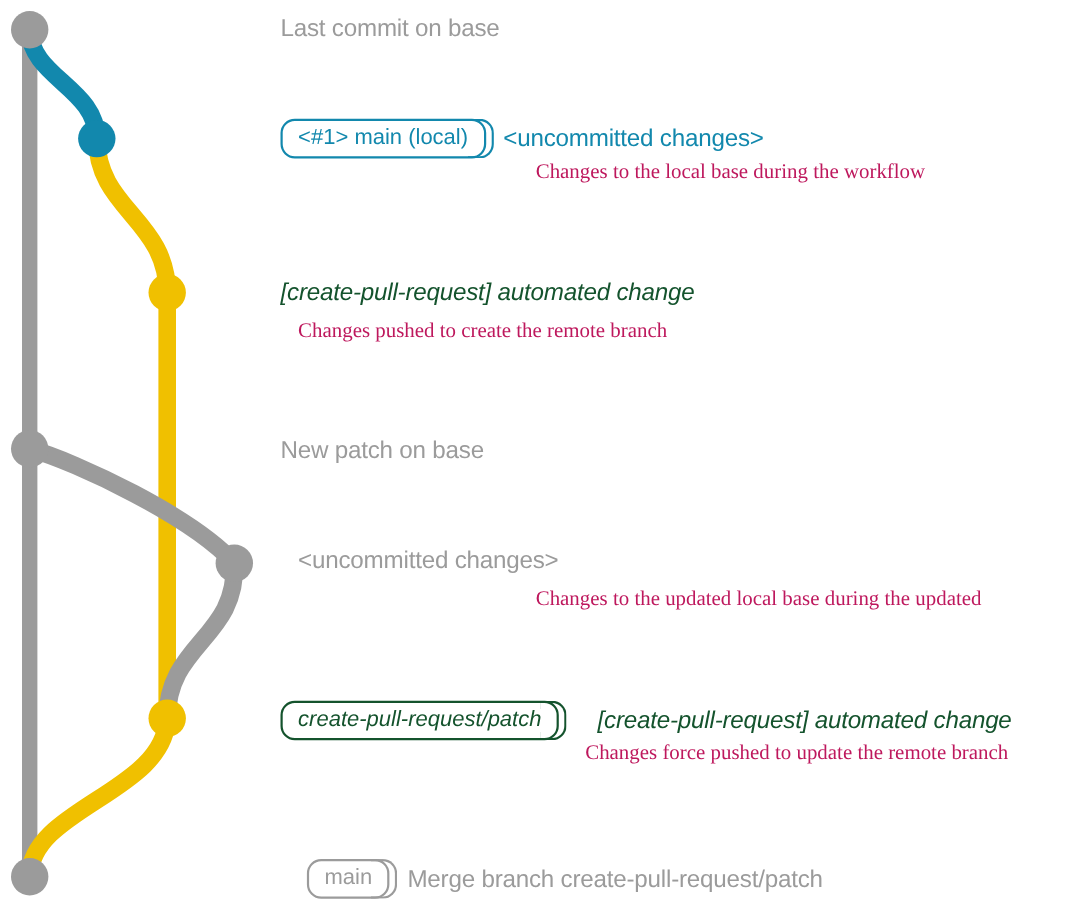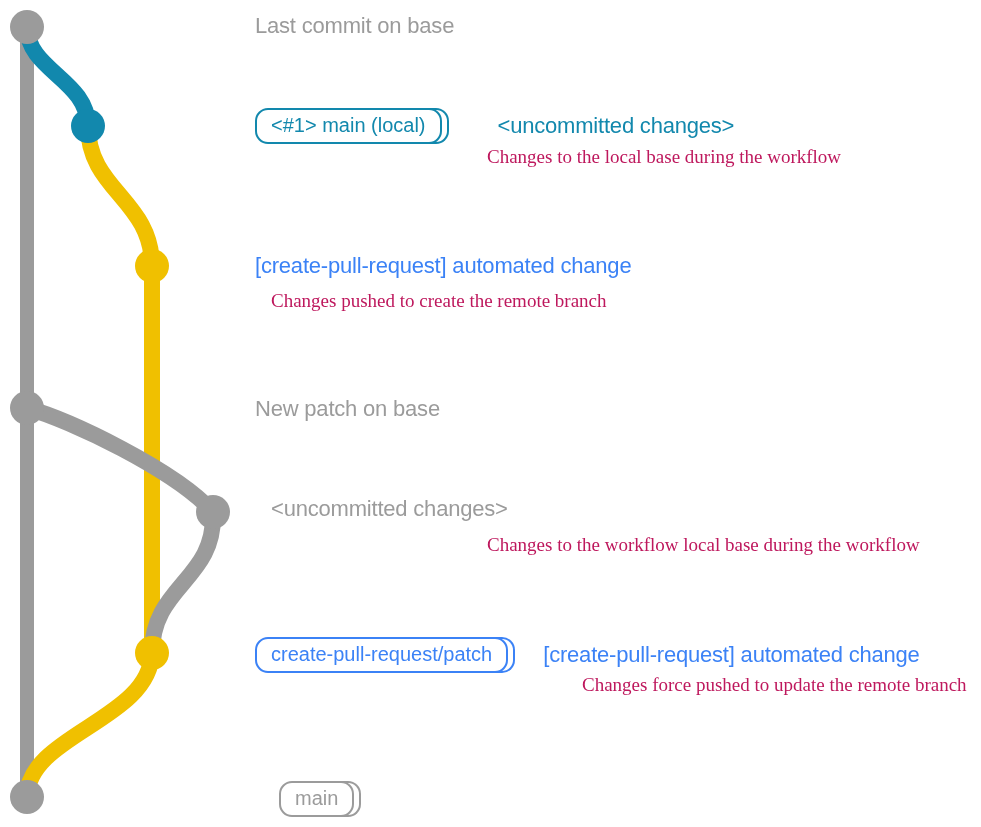--- a/index.html
+++ b/index.html
@@ -87,21 +87,21 @@
   .desc {
     position: absolute;
     font-family: Liberation Serif, serif;
     font-size: 19px;
     color: #be185d;
     white-space: nowrap;
   }
 
   
   .c-blue   { color: #1288ad; }
-  .c-yellow { color: #3b82f6; }
+  .c-yellow { color: #14532d; font-style: italic; }
   .c-gray   { color: #9b9b9b; }
 </style>
 </head>
 <body>
 
 <svg id="graph-svg" viewBox="0 0 981 827" aria-hidden="true">
 
   <path d="M27,27 L27,408" stroke="#9b9b9b" stroke-width="14" fill="none" stroke-linecap="round"></path>
 
   <path d="M27,408 L27,797" stroke="#9b9b9b" stroke-width="14" fill="none" stroke-linecap="round"></path>
@@ -124,47 +124,48 @@
   <circle cx="27" cy="408" r="17" fill="#9b9b9b"></circle>
   <circle cx="213" cy="512" r="17" fill="#9b9b9b"></circle>
   <circle cx="152" cy="653" r="17" fill="#f0c000"></circle>
   <circle cx="27" cy="797" r="17" fill="#9b9b9b"></circle>
 </svg>
 
 <div class="row" style="left:255px; top:13px;">
   <span class="plain-label subject no-pill c-gray">Last commit on base</span>
 </div>
 
-<div class="row" style="left:255px; top:108px;gap:40px;">
+<div class="row" style="left:255px; top:108px;">
   <span class="pill-wrap c-blue">
     <span class="pill">&lt;#1&gt; main (local)</span>
   </span>
   <span class="subject c-blue">&lt;uncommitted changes&gt;</span>
 </div>
 <div class="desc" style="left:487px; top:146px;">Changes to the local base during the workflow</div>
 
 <div class="row" style="left:255px; top:253px;">
   <span class="plain-label subject no-pill c-yellow">[create-pull-request] automated change</span>
 </div>
 <div class="desc" style="left:271px; top:290px;text-align:right;">Changes pushed to create the remote branch</div>
 
 <div class="row" style="left:255px; top:396px;">
   <span class="plain-label subject no-pill c-gray">New patch on base</span>
 </div>
 
 <div class="row" style="left:255px; top:496px;">
   <span class="subject c-gray">&lt;uncommitted changes&gt;</span>
 </div>
-<div class="desc" style="left:487px; top:534px;">Changes to the workflow local base during the workflow</div>
+<div class="desc" style="left:487px; top:534px;">Changes to the updated local base during the updated</div>
 
 <div class="row" style="left:255px; top:637px;gap:19px;">
   <span class="pill-wrap c-yellow">
     <span class="pill">create-pull-request/patch</span>
   </span>
   <span class="subject c-yellow">[create-pull-request] automated change</span>
 </div>
-<div class="desc" style="left:582px; top:674px;">Changes force pushed to update the remote branch</div>
+<div class="desc" style="left:532px; top:674px;">Changes force pushed to update the remote branch</div>
 
 <div class="row" style="left:255px; top:781px;padding-left:24px;">
   <span class="pill-wrap c-gray">
     <span class="pill">main</span>
   </span>
+  <span class="subject c-gray">Merge branch create-pull-request/patch</span>
 </div>
 
 </body></html>

